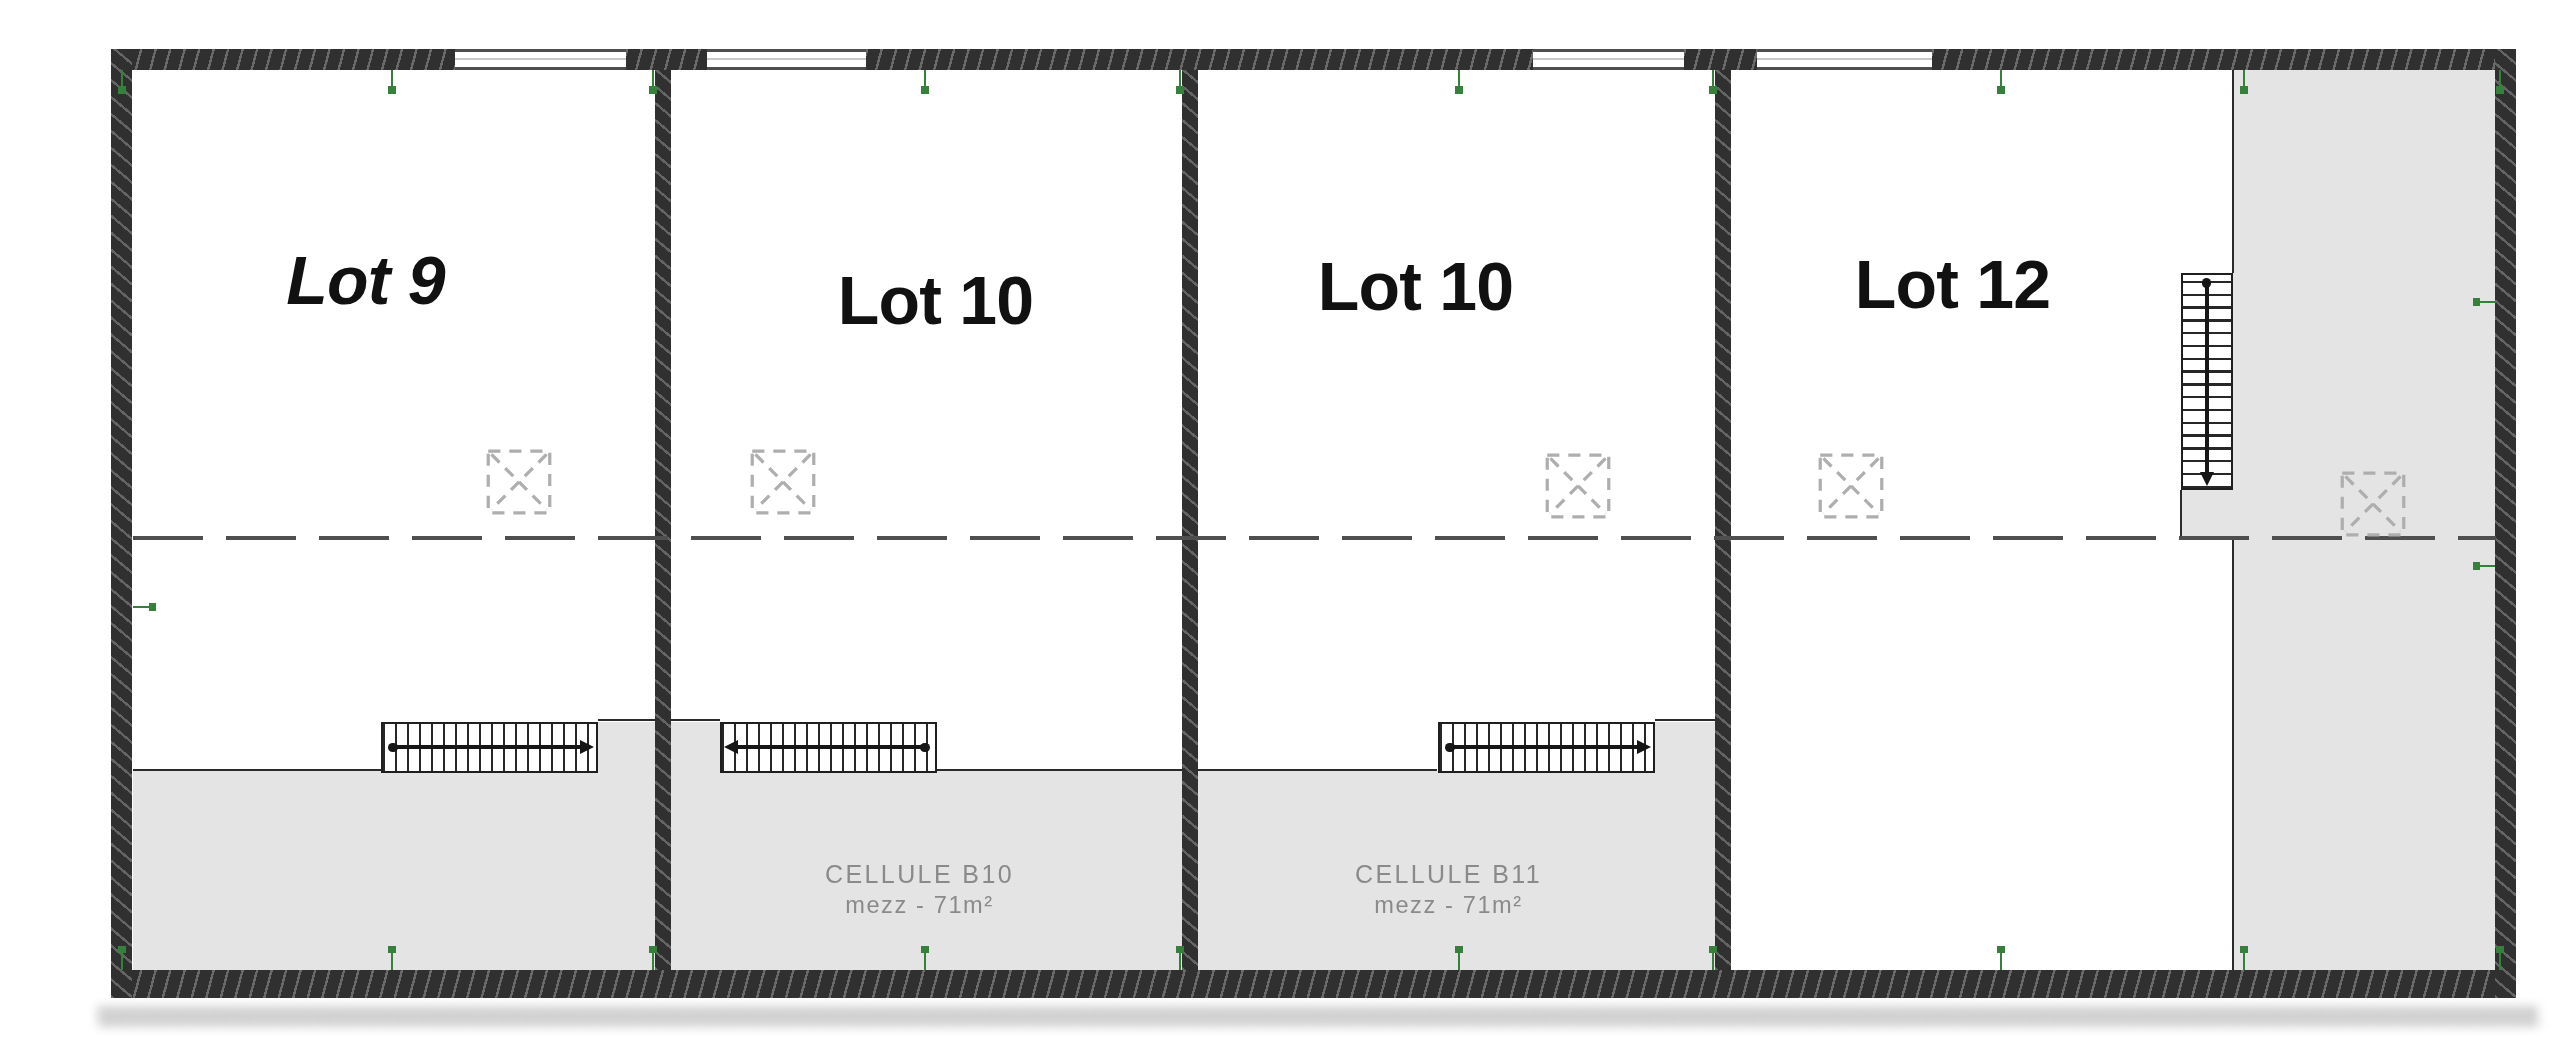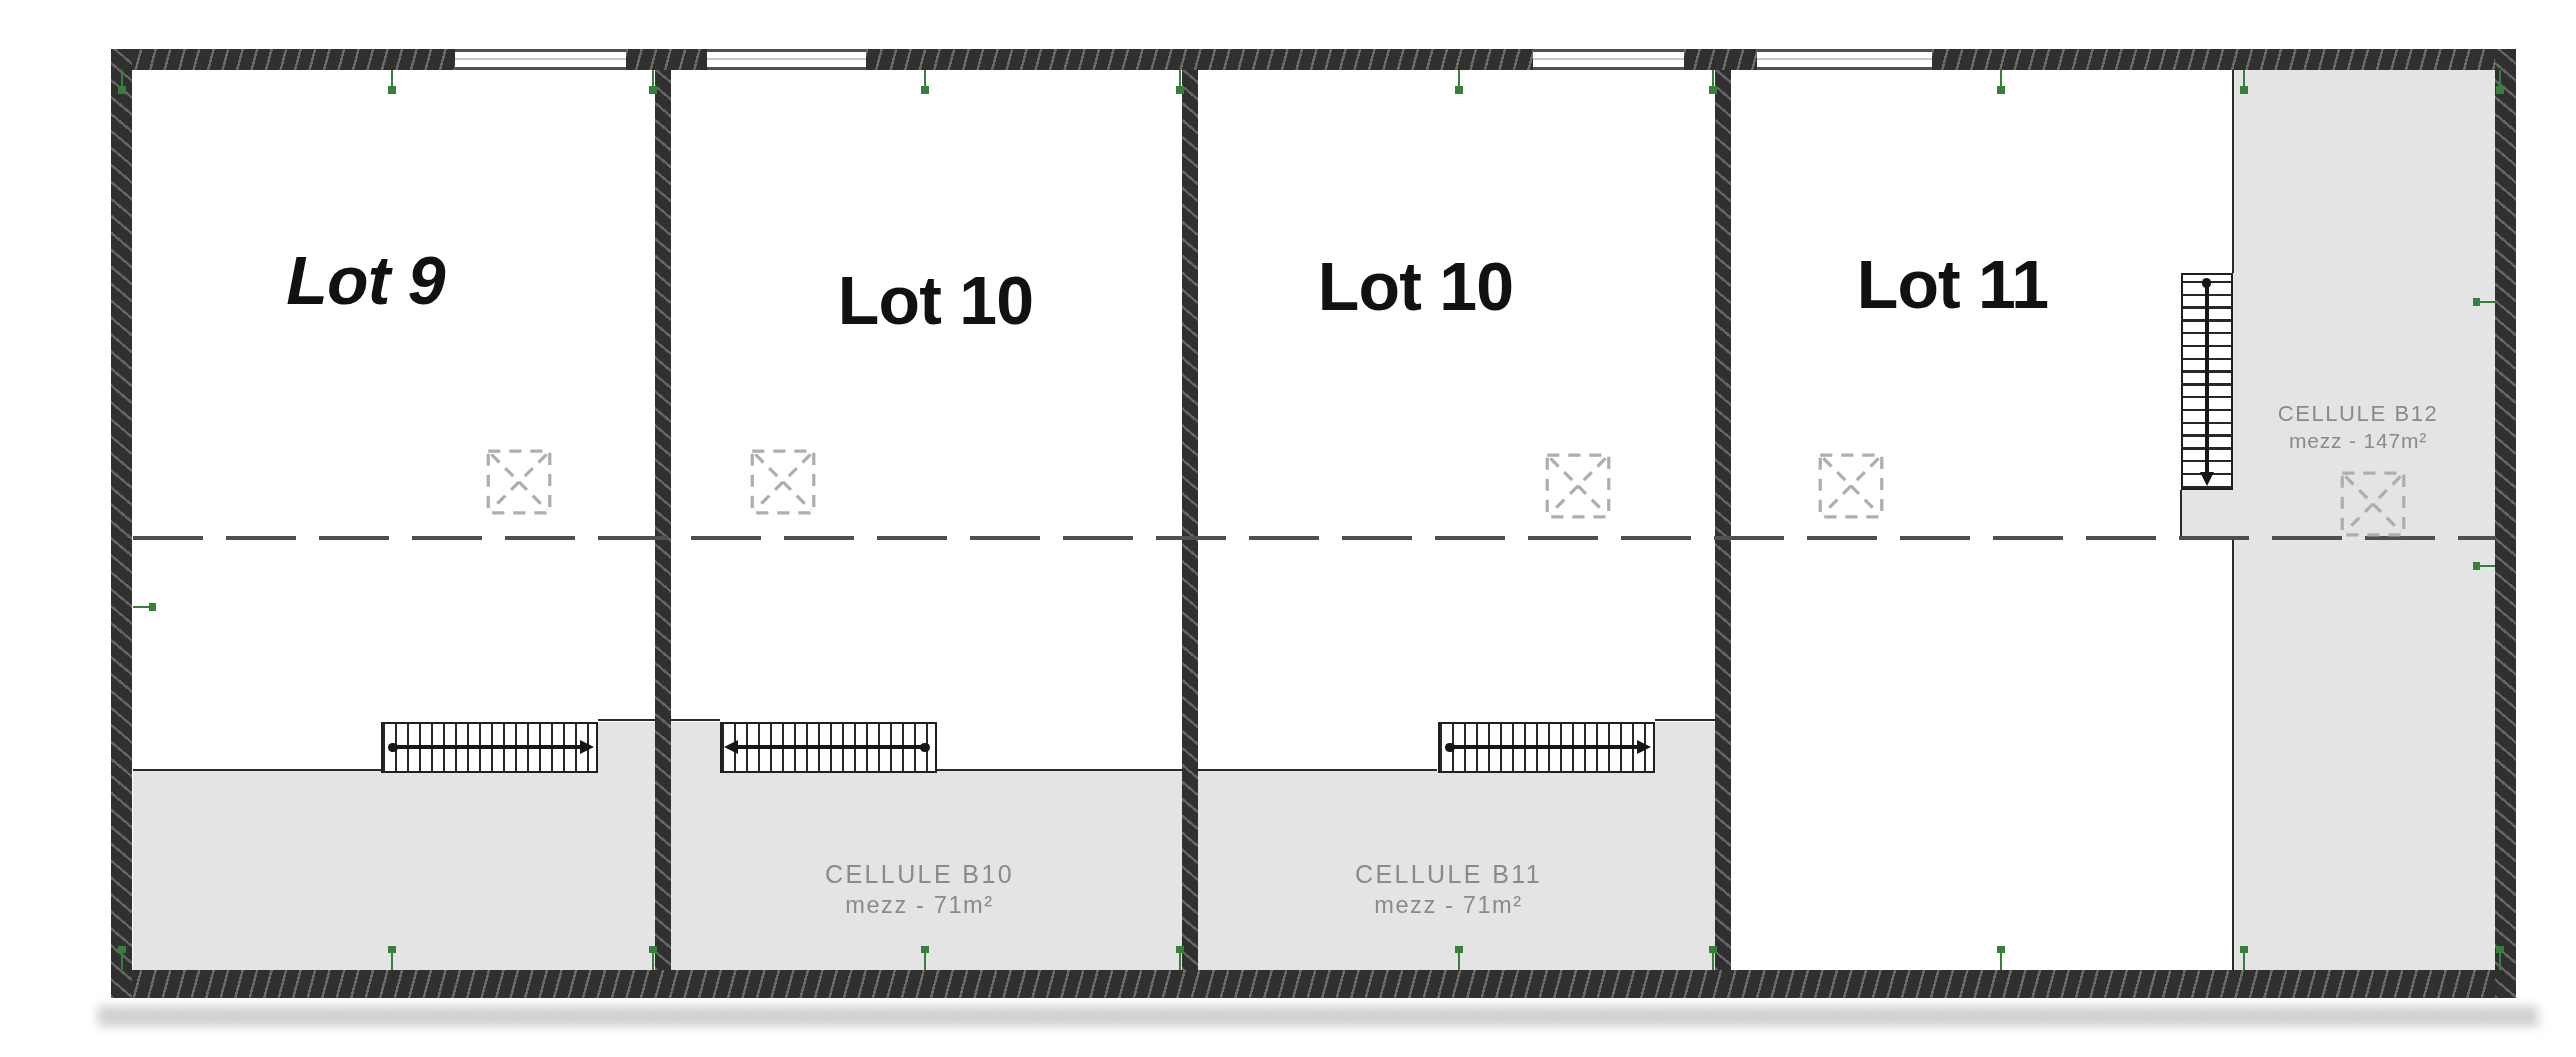--- a/index.html
+++ b/index.html
@@ -173,31 +173,27 @@
   <div class="tick up" style="left:2243px;top:952px;"></div>
   <div class="tick up" style="left:2499px;top:952px;"></div>
 
   <div class="tick right" style="left:133px;top:606px;"></div>
   <div class="tick left" style="left:2479px;top:301px;"></div>
   <div class="tick left" style="left:2479px;top:565px;"></div>
 
   <div class="lot-label" style="left:203px;top:241px;font-style:italic;">Lot 9</div>
   <div class="lot-label" style="left:773px;top:261px;">Lot 10</div>
   <div class="lot-label" style="left:1253px;top:247px;">Lot 10</div>
-  <div class="lot-label" style="left:1790px;top:245px;">Lot 11</div>
+  <div class="lot-label" style="left:1790px;top:245px;">Lot 12</div>
 
   <div class="cell-label" style="left:757px;top:858px;">
     <span class="nm">CELLULE B10</span>
     <span class="ar">mezz - 71m²</span>
   </div>
   <div class="cell-label" style="left:1286px;top:858px;">
     <span class="nm">CELLULE B11</span>
     <span class="ar">mezz - 71m²</span>
   </div>
-  <div class="cell-label small" style="left:2236px;top:400px;width:244px;">
-    <span class="nm">CELLULE B12</span>
-    <span class="ar">mezz - 147m²</span>
-  </div>
 
   <div class="floor-shadow" style="left:98px;top:1006px;width:2441px;height:21px;"></div>
 
 </div>
 
 
 </body></html>

